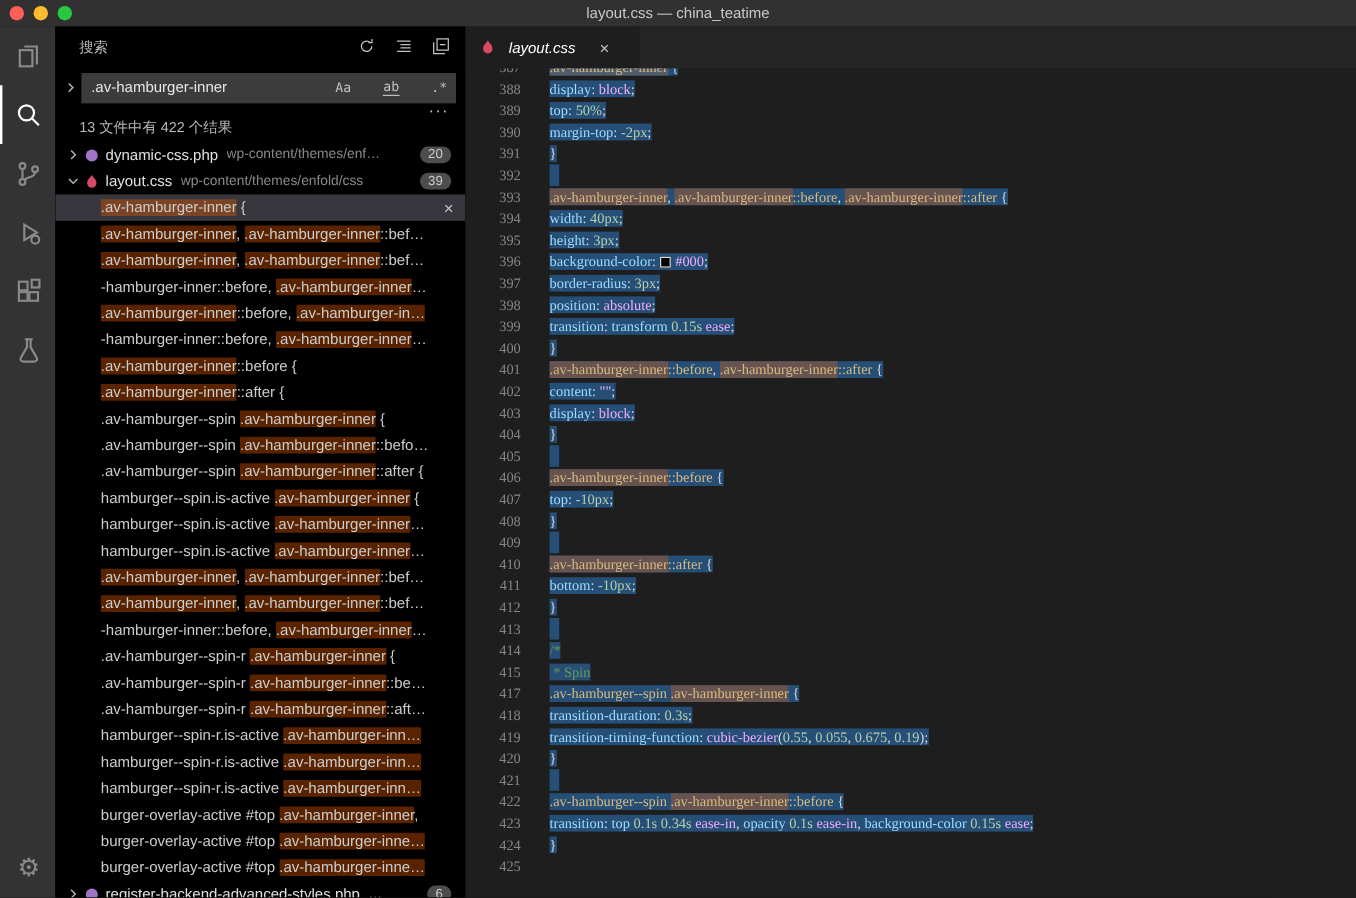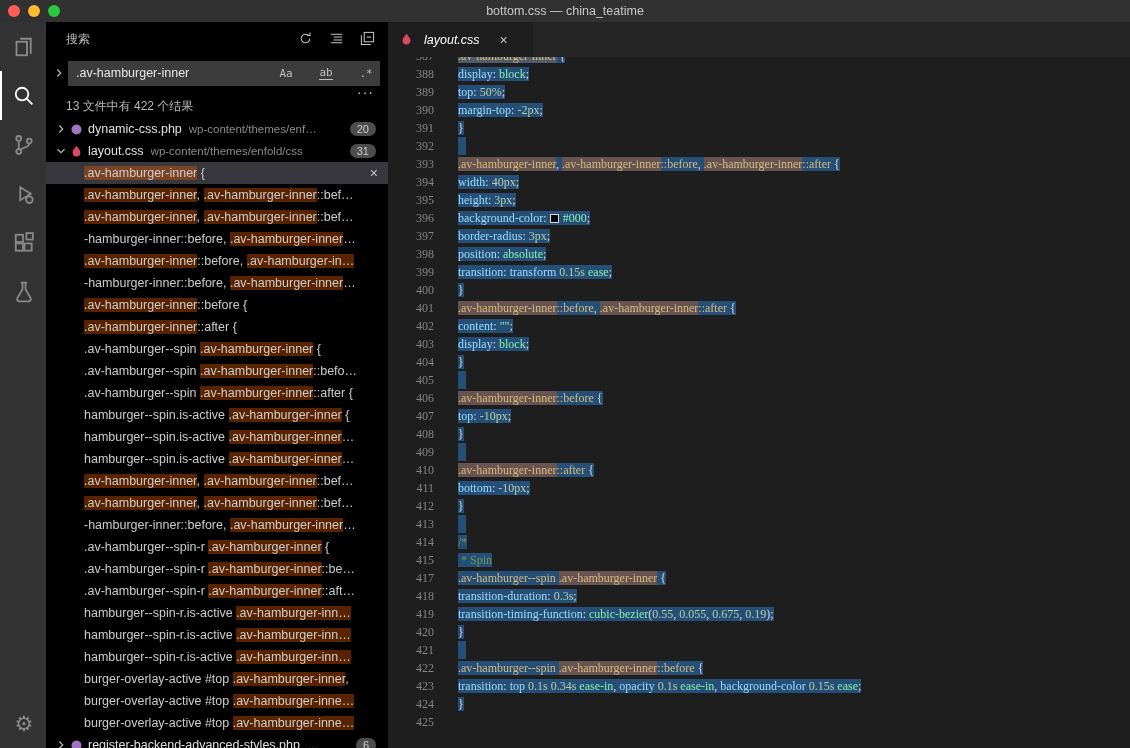--- a/index.html
+++ b/index.html
@@ -70,38 +70,38 @@
     min-width:145px; cursor:pointer; }
   .tab-label { color:#ffffff; font-size:12.5px; font-style:italic; }
   .tab-close { color:#c5c5c5; font-size:14px; margin-left:14px; cursor:pointer; }
 
   .code { position:absolute; top:35px; left:0; right:0; bottom:0; overflow:hidden; }
   .code-lines { margin-top:-10px; font-family:Liberation Serif, serif; font-size:12px; }
   .code-line { height:18px; line-height:18px; display:flex; white-space:pre; }
   .ln { width:46px; text-align:right; color:#858585; flex:none; user-select:none; }
   .lc { padding-left:24px; }
   .sel-bg { background:#264f78; }
-  .tk-s { color:#d7ba7d; } .tk-p { color:#9cdcfe; } .tk-v { color:#86efac; }
+  .tk-s { color:#d7ba7d; } .tk-p { color:#9cdcfe; } .tk-v { color:#f0abfc; }
   .tk-n { color:#b5cea8; } .tk-w { color:#d4d4d4; } .tk-c { color:#6a9955; }
   .match { background:#675350; }
   .match-cur { background:#515c6a; }
   .swatch { display:inline-block; width:9px; height:9px; background:#000000;
     border:1px solid #d8d8d8; margin-right:4px; vertical-align:-1px; }
   .sliver { display:inline-block; width:8px; }
 </style>
 </head>
 <body>
 
 <div class="titlebar">
   <div class="traffic">
     <span class="tl-red"></span>
     <span class="tl-yellow"></span>
     <span class="tl-green"></span>
   </div>
-  <span class="title">bottom.css — china_teatime</span>
+  <span class="title">layout.css — china_teatime</span>
 </div>
 
 <div class="main">
 
   <div class="activitybar">
     <div class="ab-item">
       <svg viewBox="0 0 16 16">
           <path d="M5.5 2.5h7v10"></path>
           <rect x="3" y="4.5" width="7" height="9"></rect>
         </svg>
@@ -207,21 +207,21 @@
       <div class="file-row">
         <span class="chev">
           <svg viewBox="0 0 16 16">
               <path d="M4 6l4 4 4-4" stroke="#b5b5b5" fill="none" stroke-width="1.4"></path>
             </svg></span>
         <svg class="file-icon" viewBox="0 0 13 13">
             <path d="M6.5 0.8 C8 3.2 10.4 4.6 10.4 7.6 A3.9 3.9 0 0 1 2.6 7.6 C2.6 4.6 5 3.2 6.5 0.8 Z" fill="#d84a63"></path>
           </svg>
         <span class="fname">layout.css</span>
         <span class="fpath">wp-content/themes/enfold/css</span>
-        <span class="badge">31</span>
+        <span class="badge">39</span>
       </div>
 
       <div id="results-list">
           <div class="result-row selected"><span class="hl">.av-hamburger-inner</span><span> {</span><span class="dismiss">×</span></div>
           <div class="result-row"><span class="hl">.av-hamburger-inner</span><span>, </span><span class="hl">.av-hamburger-inner</span><span>::bef…</span></div>
           <div class="result-row"><span class="hl">.av-hamburger-inner</span><span>, </span><span class="hl">.av-hamburger-inner</span><span>::bef…</span></div>
           <div class="result-row"><span>-hamburger-inner::before, </span><span class="hl">.av-hamburger-inner</span><span>…</span></div>
           <div class="result-row"><span class="hl">.av-hamburger-inner</span><span>::before, </span><span class="hl">.av-hamburger-in…</span></div>
           <div class="result-row"><span>-hamburger-inner::before, </span><span class="hl">.av-hamburger-inner</span><span>…</span></div>
           <div class="result-row"><span class="hl">.av-hamburger-inner</span><span>::before {</span></div>

